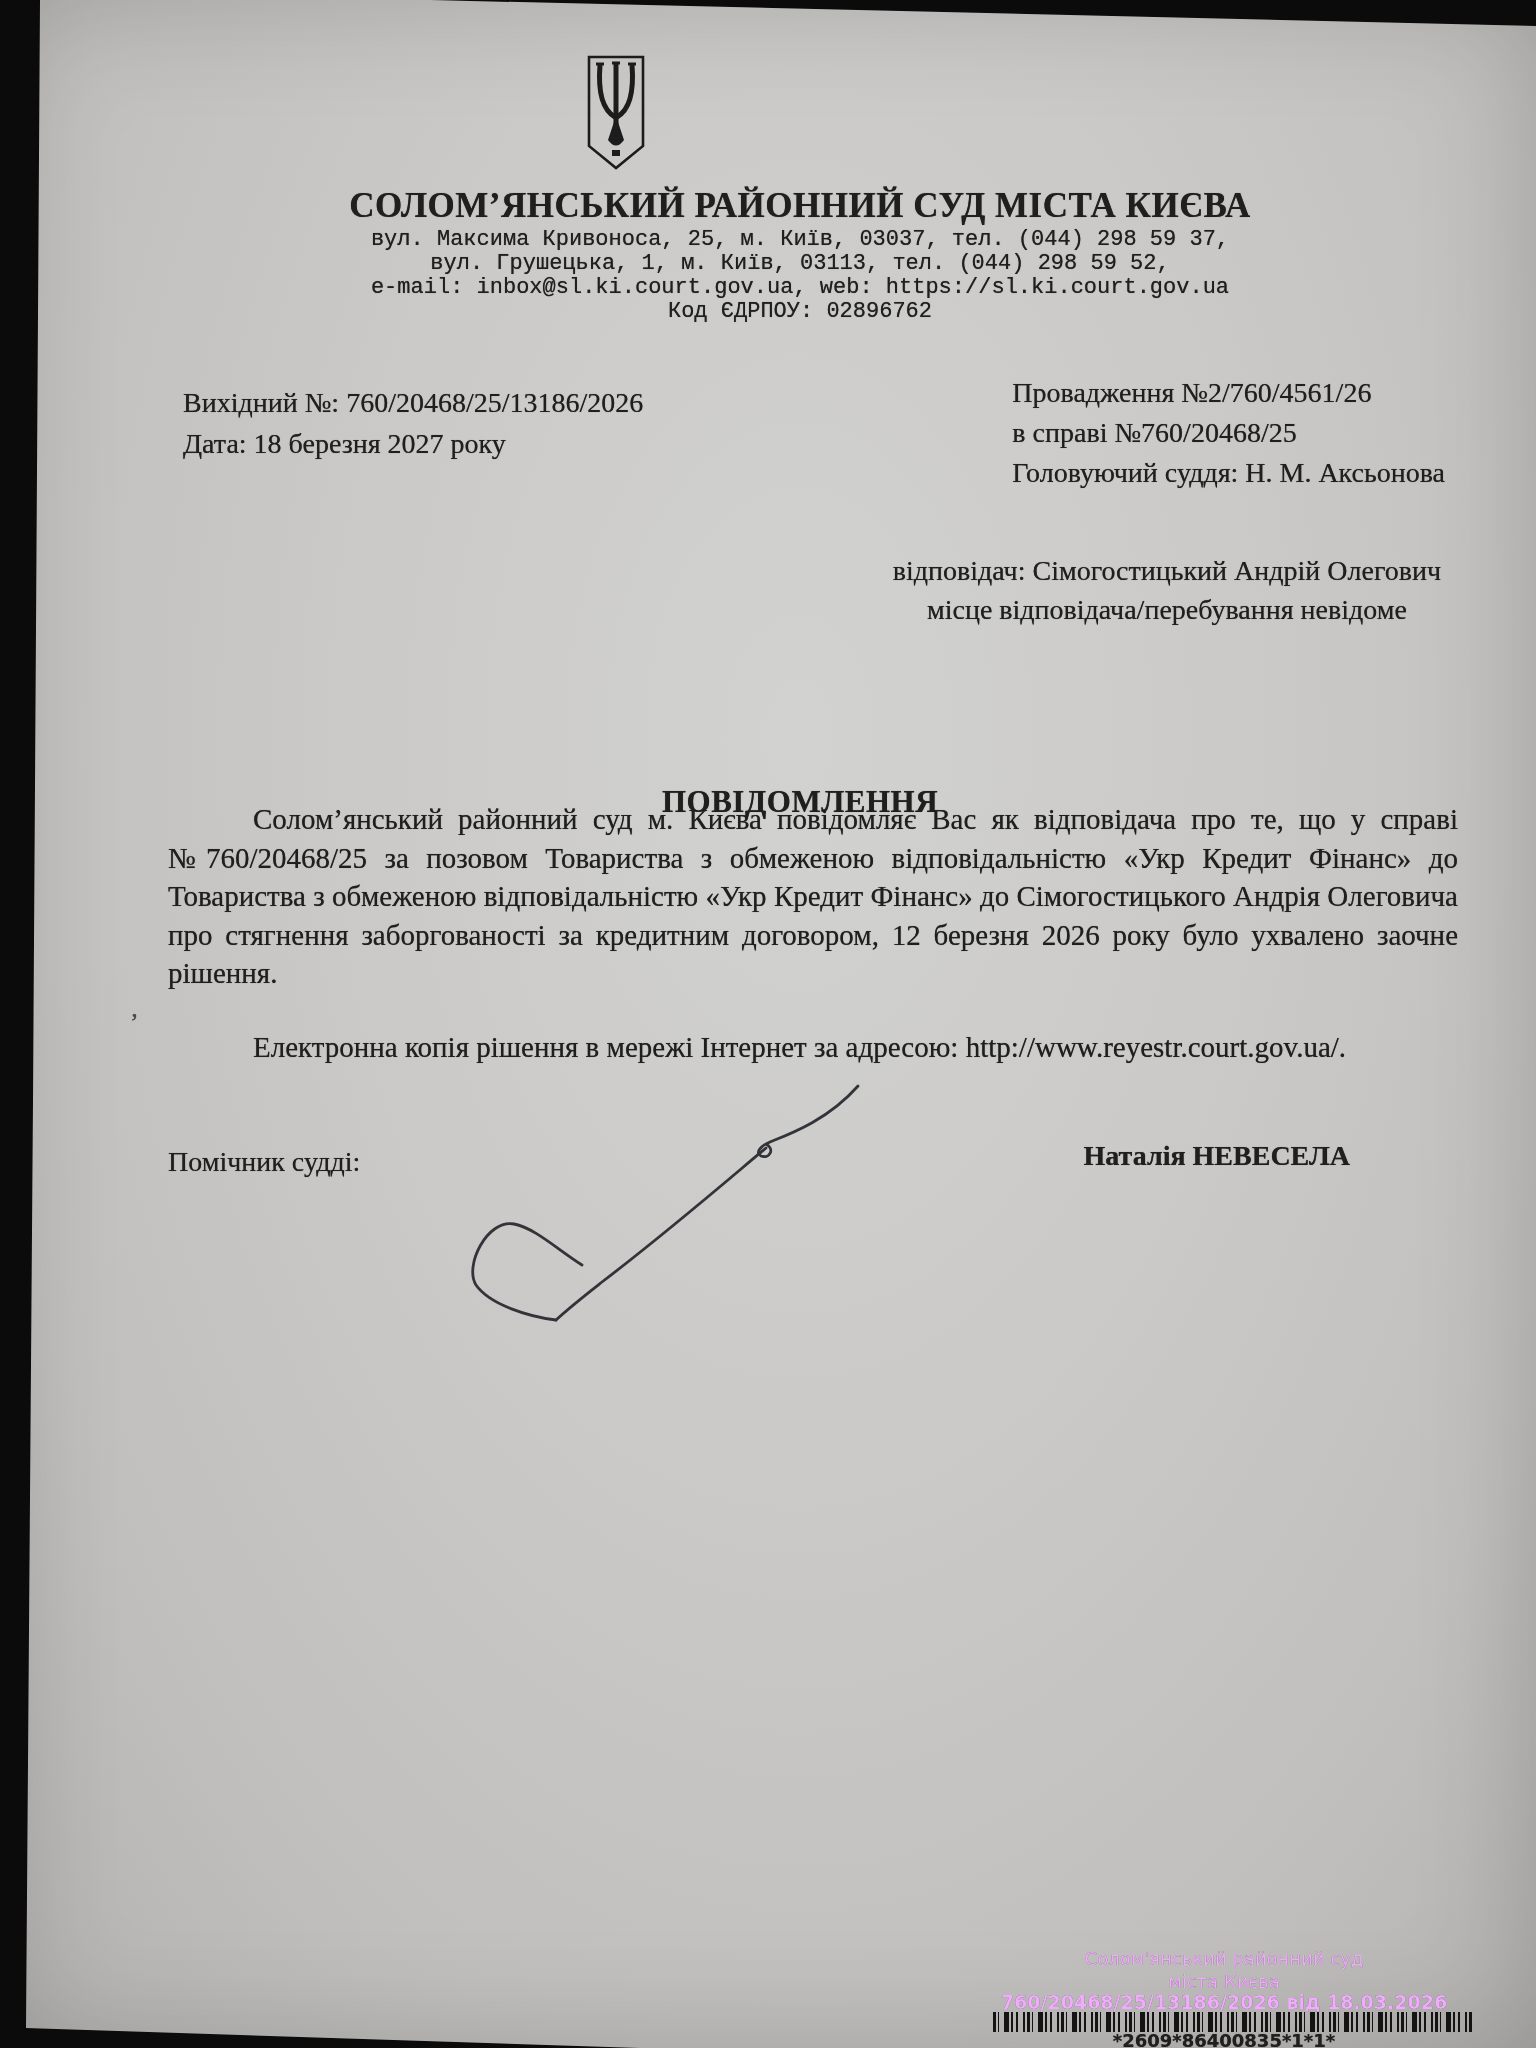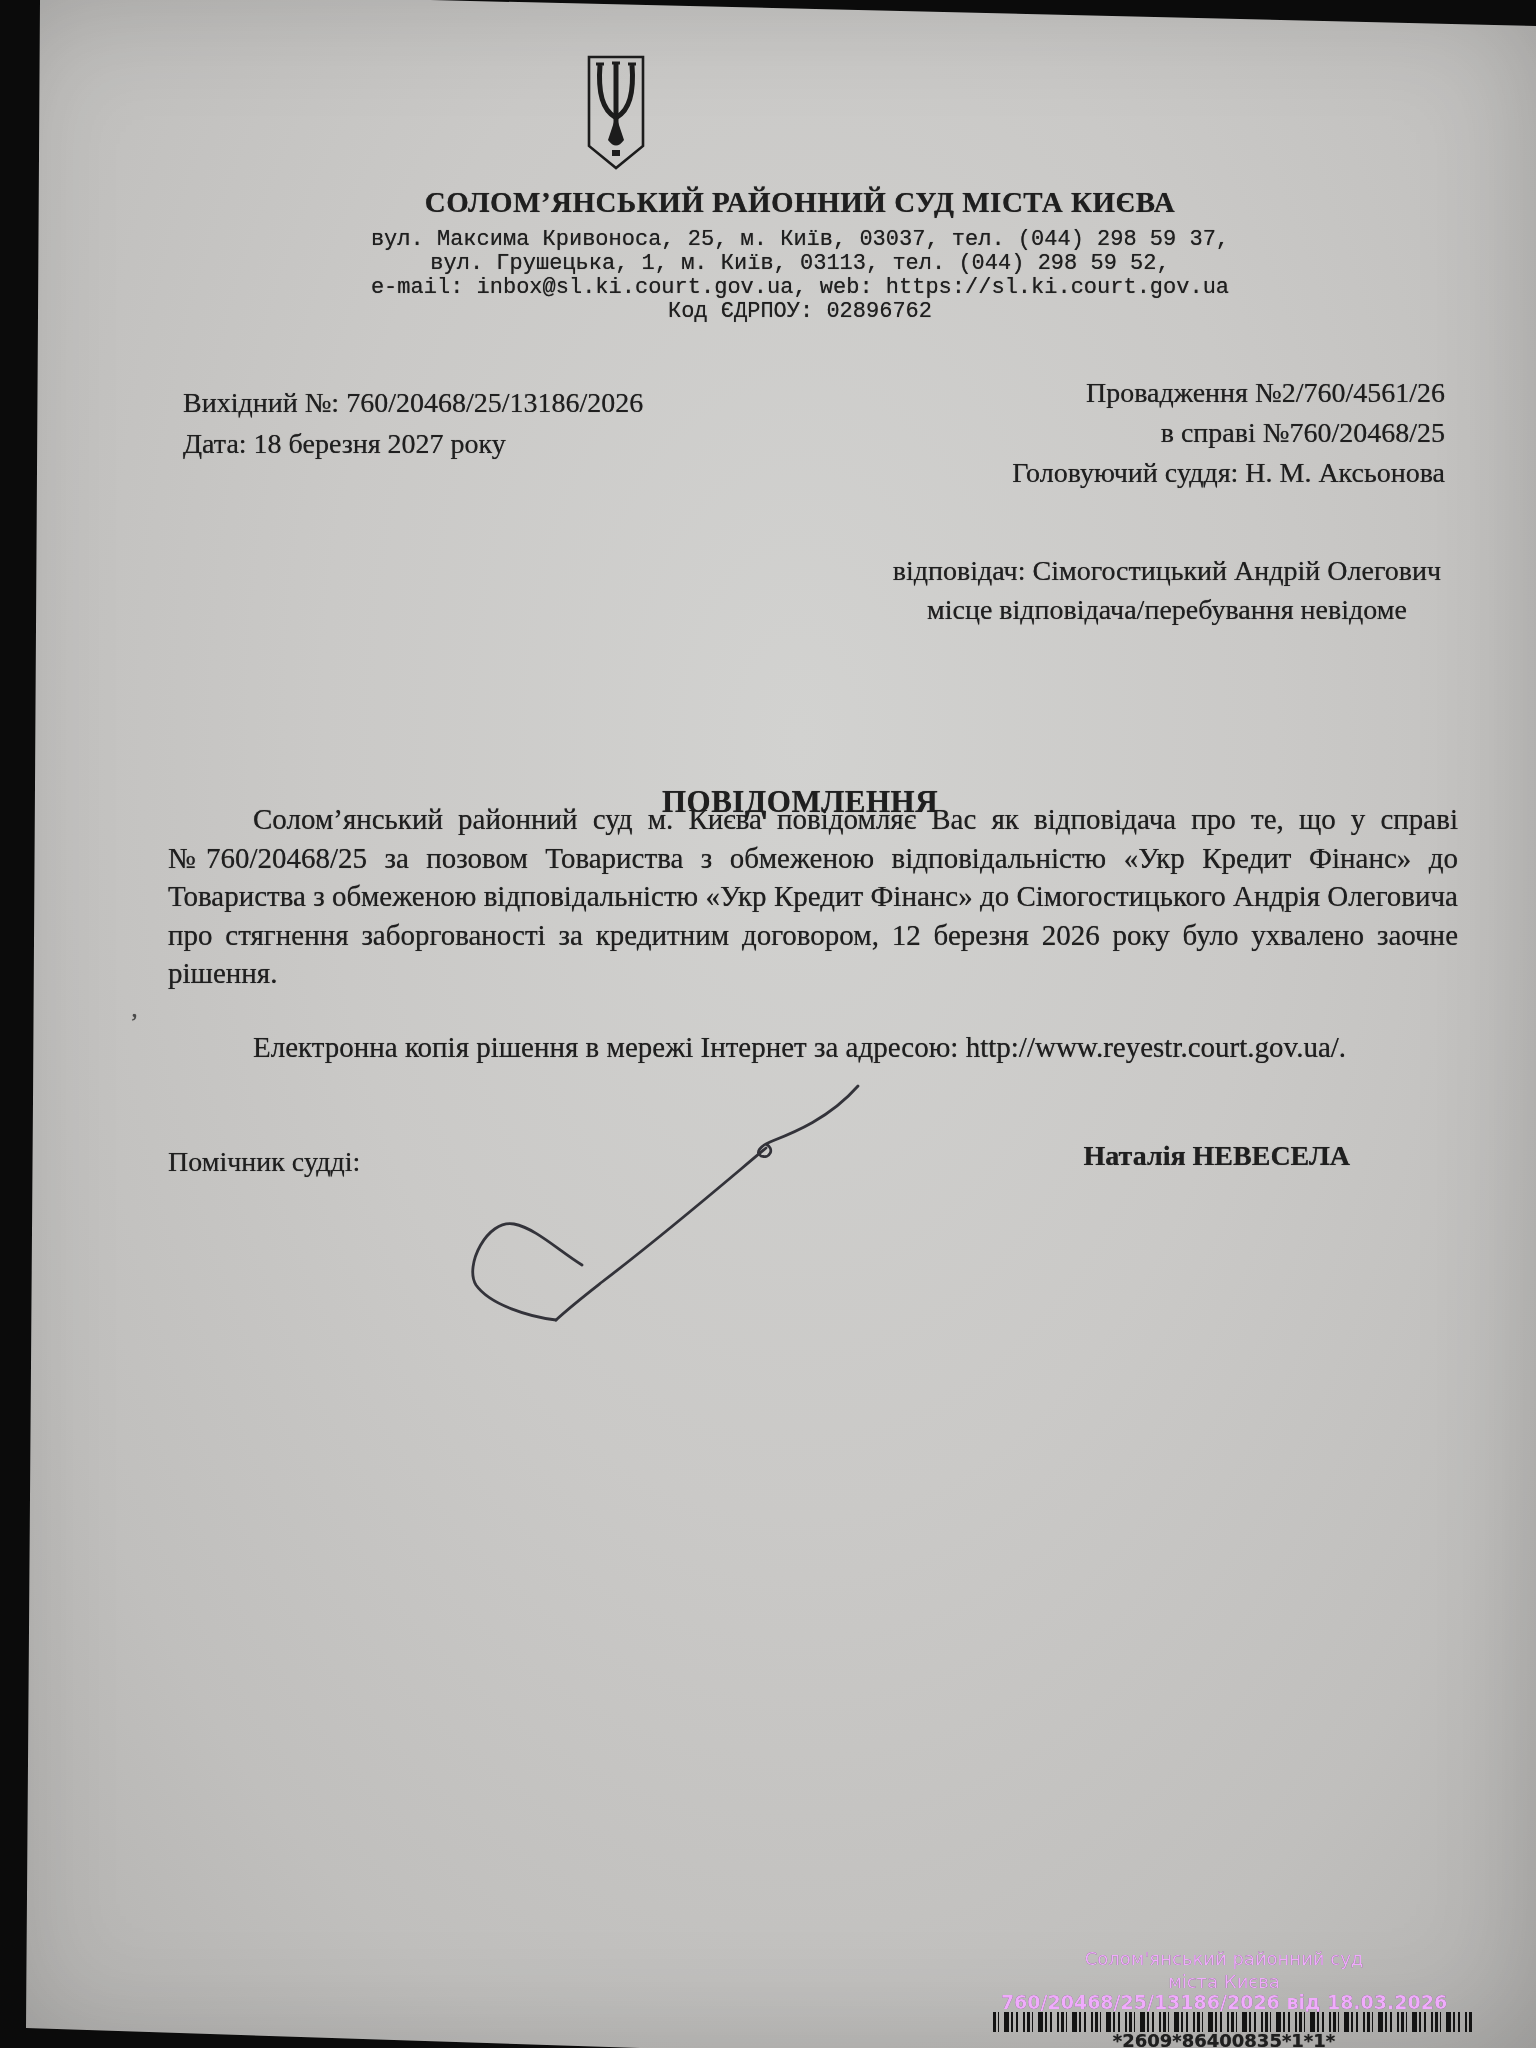--- a/index.html
+++ b/index.html
@@ -14,25 +14,25 @@
   .paper{
     position:absolute;inset:0;
     background:radial-gradient(ellipse at 52% 36%, #d2d2d0 0%, #cac9c7 42%, #c0bfbd 74%, #b2b1af 100%);
     clip-path:polygon(40px 0px, 430px 0px, 1536px 26px, 1536px 2048px, 640px 2048px, 26px 2028px, 33px 1100px, 40px 0px);
     box-shadow:inset 0 0 120px rgba(0,0,0,.18);
   }
   .abs{position:absolute;}
   .txt{white-space:nowrap;text-shadow:0 0 .7px rgba(25,25,25,.75);}
   .center{text-align:center;}
   .header-block{left:100px;width:1400px;}
-  .court-name{top:186px;font-size:29px;font-weight:bold;letter-spacing:.5px;}
+  .court-name{top:186px;font-size:35px;font-weight:bold;letter-spacing:.5px;}
   .addr{font-size:22px;line-height:24px;font-family:Liberation Mono, monospace;}
   .a1{top:228px;} .a2{top:252px;} .a3{top:276px;} .a4{top:300px;}
   .ref-left{left:183px;top:382px;font-size:28px;line-height:41px;}
-  .ref-right{right:91px;top:373px;font-size:28px;line-height:40px;text-align:right;}
+  .ref-right{right:91px;top:373px;font-size:28px;line-height:40px;}
   .respondent{right:95px;top:551px;font-size:28px;line-height:39px;text-align:center;}
   .notice-title{left:100px;width:1400px;top:738px;font-size:31px;font-weight:bold;letter-spacing:.5px;margin-top:46px;}
   .body-par{
     left:168px;width:1290px;top:800px;
     font-size:29px;line-height:38.5px;
     text-align:justify;text-indent:85px;
     text-shadow:0 0 .7px rgba(25,25,25,.75);
   }
   .body-par2{
     left:168px;width:1290px;top:1028px;

